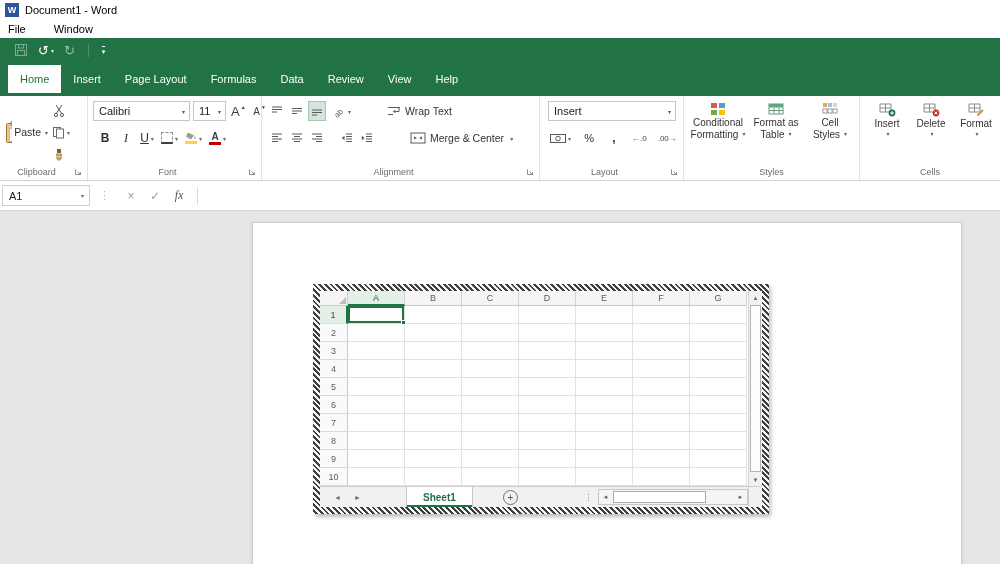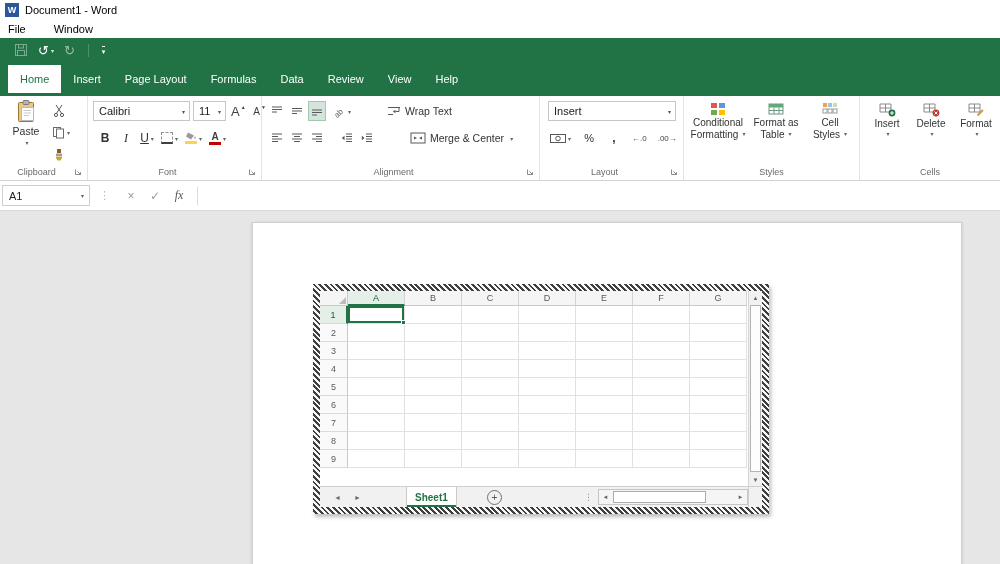--- a/index.html
+++ b/index.html
@@ -72,21 +72,21 @@
 .rowh.sel{background:#e4efe8;border-right:2px solid #217346;color:#17603a}
 .cell{width:57px;border-right:1px solid #e1e1e1;border-bottom:1px solid #e1e1e1;background:#fff;position:relative;flex:none}
 .cell.active{box-shadow:inset 0 0 0 2px #217346}
 .fillhandle{position:absolute;right:-2px;bottom:-2px;width:5px;height:5px;background:#217346;border:1px solid #fff;z-index:2}
 #vscroll{position:absolute;top:0;right:0;bottom:21px;width:14px;background:#f1f1f1;border-left:1px solid #d4d4d4}
 .varrow{position:absolute;left:0;right:0;height:13px;display:flex;align-items:center;justify-content:center;font-size:6px;color:#636363}
 .varrow.vdown{bottom:0}.varrow.vup{top:0}
 .vthumb{position:absolute;left:1px;right:1px;top:14px;bottom:14px;background:#fdfdfd;border:1px solid #b3b3b3}
 #sheetbottom{position:absolute;left:0;right:0;bottom:0;height:21px;background:#f1f1f1;border-top:1px solid #cfcfcf;display:flex;align-items:stretch}
 .navzone{width:86px;display:flex;align-items:center;padding-left:14px;gap:13px;color:#6a6a6a;font-size:7px;flex:none}
-.sheettab{padding:0 8px;display:flex;align-items:center;font-size:10px;font-weight:bold;color:#217346;background:#fff;border-left:1px solid #c9c9c9;border-right:1px solid #c9c9c9;box-shadow:inset 0 -2px 0 #217346;flex:none}
+.sheettab{padding:0 16px;display:flex;align-items:center;font-size:10px;font-weight:bold;color:#217346;background:#fff;border-left:1px solid #c9c9c9;border-right:1px solid #c9c9c9;box-shadow:inset 0 -2px 0 #217346;flex:none}
 .plusbtn{margin-left:30px;align-self:center;width:15px;height:15px;border:1px solid #6f6f6f;border-radius:50%;display:flex;align-items:center;justify-content:center;font-size:10px;color:#555;flex:none}
 .flexfill{flex:1}
 .dragdots{align-self:center;color:#9a9a9a;font-size:9px;margin:0 5px}
 .hscroll{width:150px;margin:2px 0;display:flex;align-items:stretch;border:1px solid #c6c6c6;background:#f5f5f5;flex:none}
 .harrow{width:13px;display:flex;align-items:center;justify-content:center;font-size:6px;color:#636363;background:#f5f5f5;flex:none}
 .htrack{flex:1;position:relative}
 .hthumb{position:absolute;left:1px;top:1px;bottom:1px;width:76%;background:#fff;border:1px solid #ababab}
 .bbcorner{width:14px;border-left:1px solid #cfcfcf;background:#f1f1f1;flex:none}
 svg{display:block}
 </style>
@@ -133,21 +133,21 @@
       <div class="rtab">Data</div>
       <div class="rtab">Review</div>
       <div class="rtab">View</div>
       <div class="rtab">Help</div>
     </div>
 </div>
 
 <div id="ribbon">
 
   <div class="rgroup" style="width:88px">
-    <div class="frow" style="left:4px;top:3px;width:44px;height:66px;flex-direction:column;justify-content:flex-start;gap:2px;font-size:10.5px;color:#333">
+    <div class="frow" style="left:4px;top:3px;width:44px;height:66px;flex-direction:row;justify-content:flex-start;gap:2px;font-size:10.5px;color:#333">
       <svg width="20" height="24">
           <rect x="2.5" y="3.5" width="15" height="19" rx="1" fill="#e8c98a" stroke="#9a7434"></rect>
           <rect x="7" y="1.5" width="6" height="4" rx="1" fill="#b5b5b5" stroke="#7e7e7e"></rect>
           <rect x="5.5" y="8.5" width="12" height="13" fill="#fff" stroke="#b9b9b9"></rect>
           <path d="M7.5,11.5 H15 M7.5,14 H15 M7.5,16.5 H13" stroke="#c9c9c9"></path>
         </svg>
       <span>Paste</span>
       <span class="drop">▾</span>
     </div>
     <div class="frow" style="left:50px;top:4px;flex-direction:column;align-items:flex-start;gap:2px">
@@ -550,20 +550,30 @@
                 <div class="cell"></div>
                 <div class="cell"></div>
                 <div class="cell"></div>
                 <div class="cell"></div>
                 <div class="cell"></div>
                 <div class="cell"></div>
                 <div class="cell"></div>
               </div>
               <div class="grow">
                 <div class="rowh">9</div>
+                <div class="cell"></div>
+                <div class="cell"></div>
+                <div class="cell"></div>
+                <div class="cell"></div>
+                <div class="cell"></div>
+                <div class="cell"></div>
+                <div class="cell"></div>
+              </div>
+              <div class="grow">
+                <div class="rowh">10</div>
                 <div class="cell"></div>
                 <div class="cell"></div>
                 <div class="cell"></div>
                 <div class="cell"></div>
                 <div class="cell"></div>
                 <div class="cell"></div>
                 <div class="cell"></div>
               </div>
             </div>
         </div>

